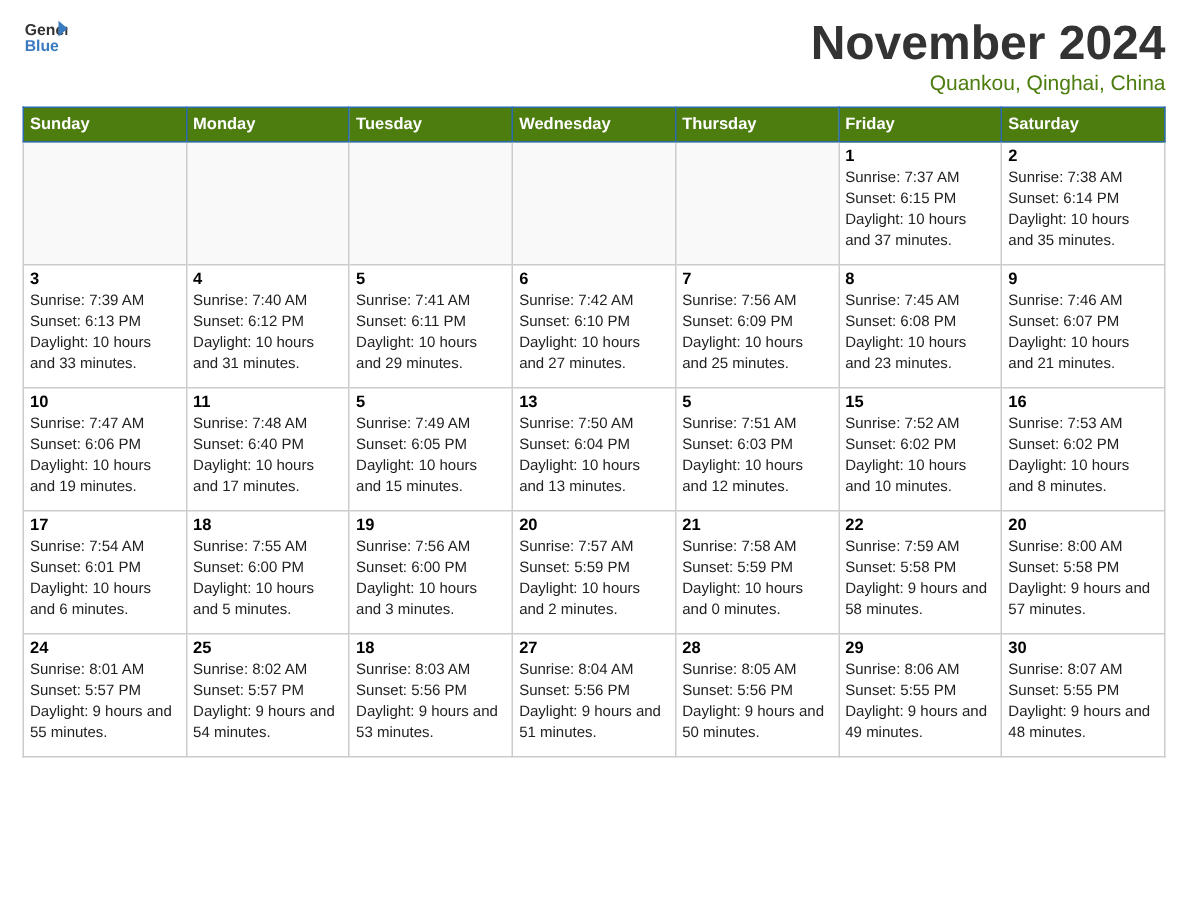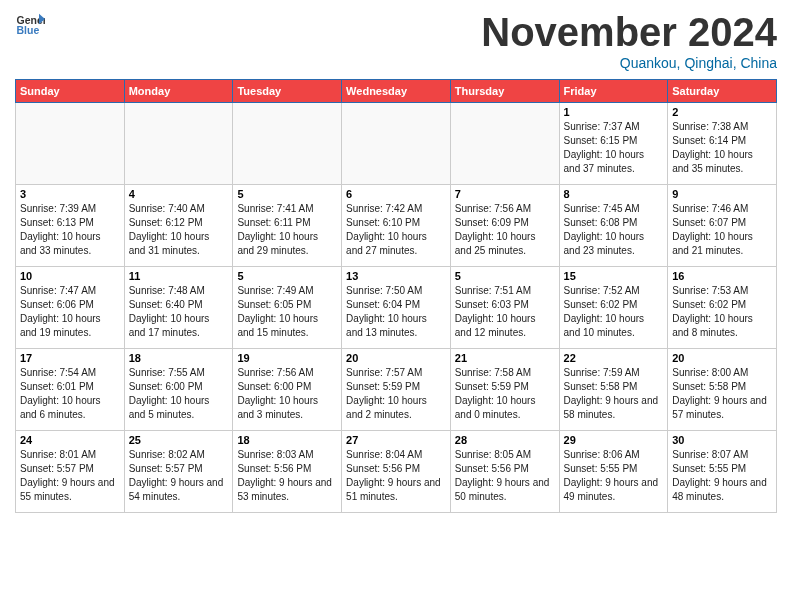--- a/index.html
+++ b/index.html
@@ -27,35 +27,35 @@
       gap: 4px;
     }
     .logo-icon {
       width: 30px;
       height: 30px;
     }
     .title-block {
       text-align: right;
     }
     .month-title {
-      font-size: 40px;
+      font-size: 32px;
       font-weight: bold;
       color: #333;
     }
     .location {
       font-size: 14px;
-      color: #0369a1;
+      color: #4d7c0f;
     }
     .calendar {
       width: 100%;
       border-collapse: collapse;
       font-size: 9.5px;
     }
     .calendar th {
-      background-color: #ef4444;
+      background-color: #4d7c0f;
       color: white;
       padding: 5px 4px;
       text-align: left;
       font-size: 11px;
       font-weight: bold;
       border: 1px solid #2a6aaf;
     }
     .calendar td {
       border: 1px solid #ccc;
       vertical-align: top;

